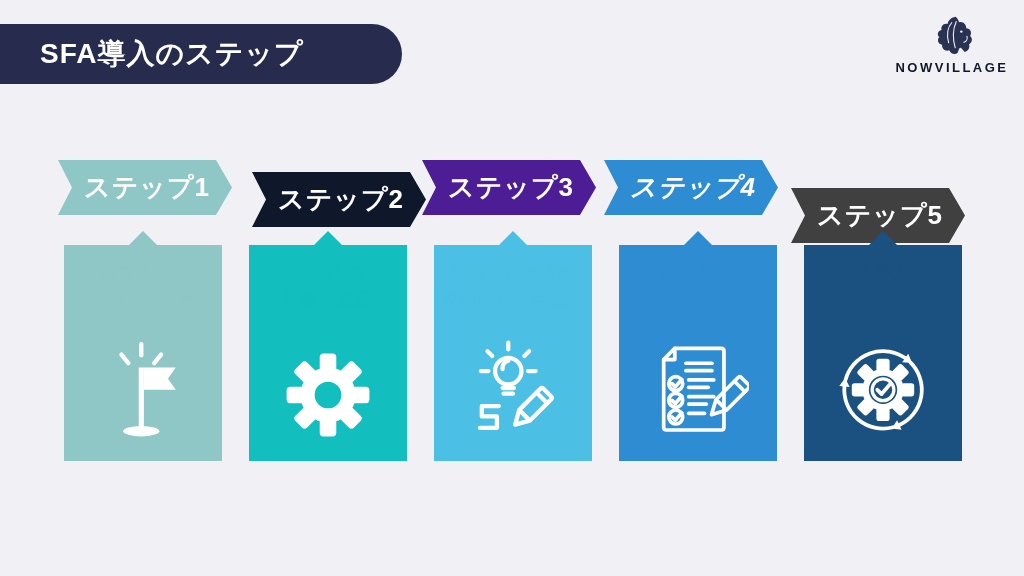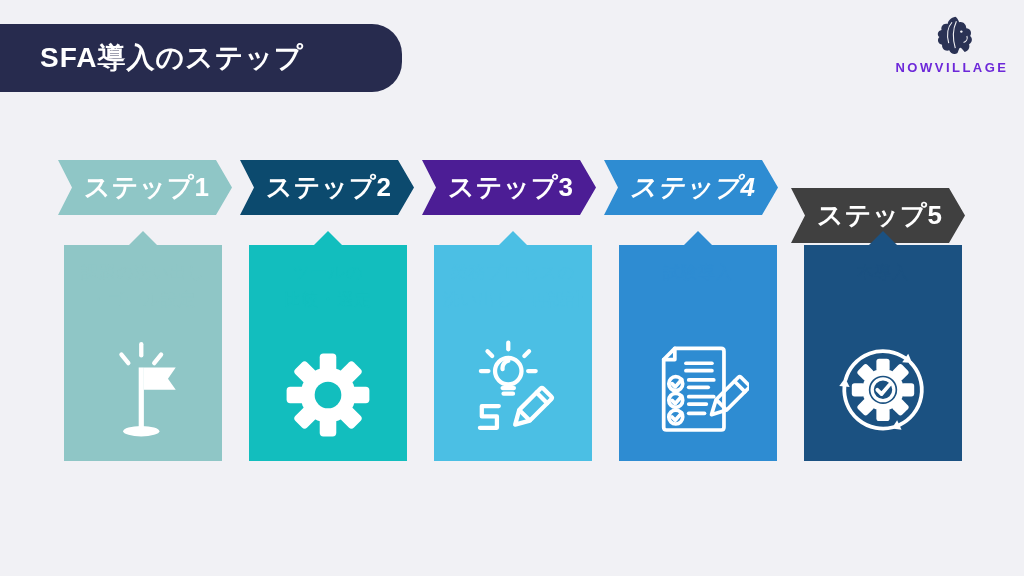--- a/index.html
+++ b/index.html
@@ -3,37 +3,37 @@
 <meta charset="utf-8">
 <style>
   html,body{margin:0;padding:0;}
   body{
     width:1024px;height:576px;position:relative;overflow:hidden;
     background:#F1F1F5;
     font-family:"Liberation Sans","DejaVu Sans",sans-serif;
   }
   
   .banner{
-    position:absolute;left:0;top:24px;width:402px;height:68px;
+    position:absolute;left:0;top:24px;width:402px;height:60px;
     border-radius:0 30px 30px 0;
     display:flex;align-items:center;
   }
   .banner-title{
     color:#ffffff;font-size:28px;font-weight:bold;
     padding-left:40px;letter-spacing:1px;white-space:nowrap;
   }
   
   .logo{
     position:absolute;left:884px;top:14px;width:136px;
     display:flex;flex-direction:column;align-items:center;
   }
   .logo-icon{width:44px;height:44px;}
   .logo-text{
     margin-top:2px;font-size:13px;font-weight:bold;
-    letter-spacing:2.5px;color:#6d28d9;white-space:nowrap;
+    letter-spacing:2.5px;color:#0f172a;white-space:nowrap;
   }
   
   .chevron{
     position:absolute;top:160px;width:174px;height:55px;
     clip-path:polygon(0 0,158px 0,174px 50%,158px 100%,0 100%,14px 50%);
     display:flex;align-items:center;justify-content:center;
   }
   .chevron-label{
     color:#fff;font-size:26px;font-weight:600;letter-spacing:1px;
     padding-left:4px;white-space:nowrap;
@@ -75,21 +75,21 @@
     <path fill="none" stroke="#F1F1F5" stroke-width="2" d="M40 15 C32 24 30 38 34 53 M48 13 C42 26 41 45 46 62"></path>
     <circle cx="57" cy="32" r="2.2" fill="#F1F1F5"></circle>
     <path fill="none" stroke="#F1F1F5" stroke-width="2" d="M67 40 C69 45 66 50 61 52"></path>
   </svg>
   <div class="logo-text">NOWVILLAGE</div>
 </div>
 
 <div class="chevron" style="left: 58px; background-color: rgb(143, 198, 198);">
   <span class="chevron-label">ステップ1</span>
 </div>
-<div class="chevron" style="left: 240px; background-color: #0c4a6e;">
+<div class="chevron" style="left: 252px; background-color: #0f172a; margin-top: 12px;">
   <span class="chevron-label">ステップ2</span>
 </div>
 <div class="chevron" style="left: 422px; background-color: #4c1d95;">
   <span class="chevron-label">ステップ3</span>
 </div>
 <div class="chevron" style="left: 604px; background-color: rgb(46, 140, 210); font-style: italic;">
   <span class="chevron-label">ステップ4</span>
 </div>
 <div class="chevron" style="left: 791px; background-color: #404040; margin-top: 28px;">
   <span class="chevron-label">ステップ5</span>

